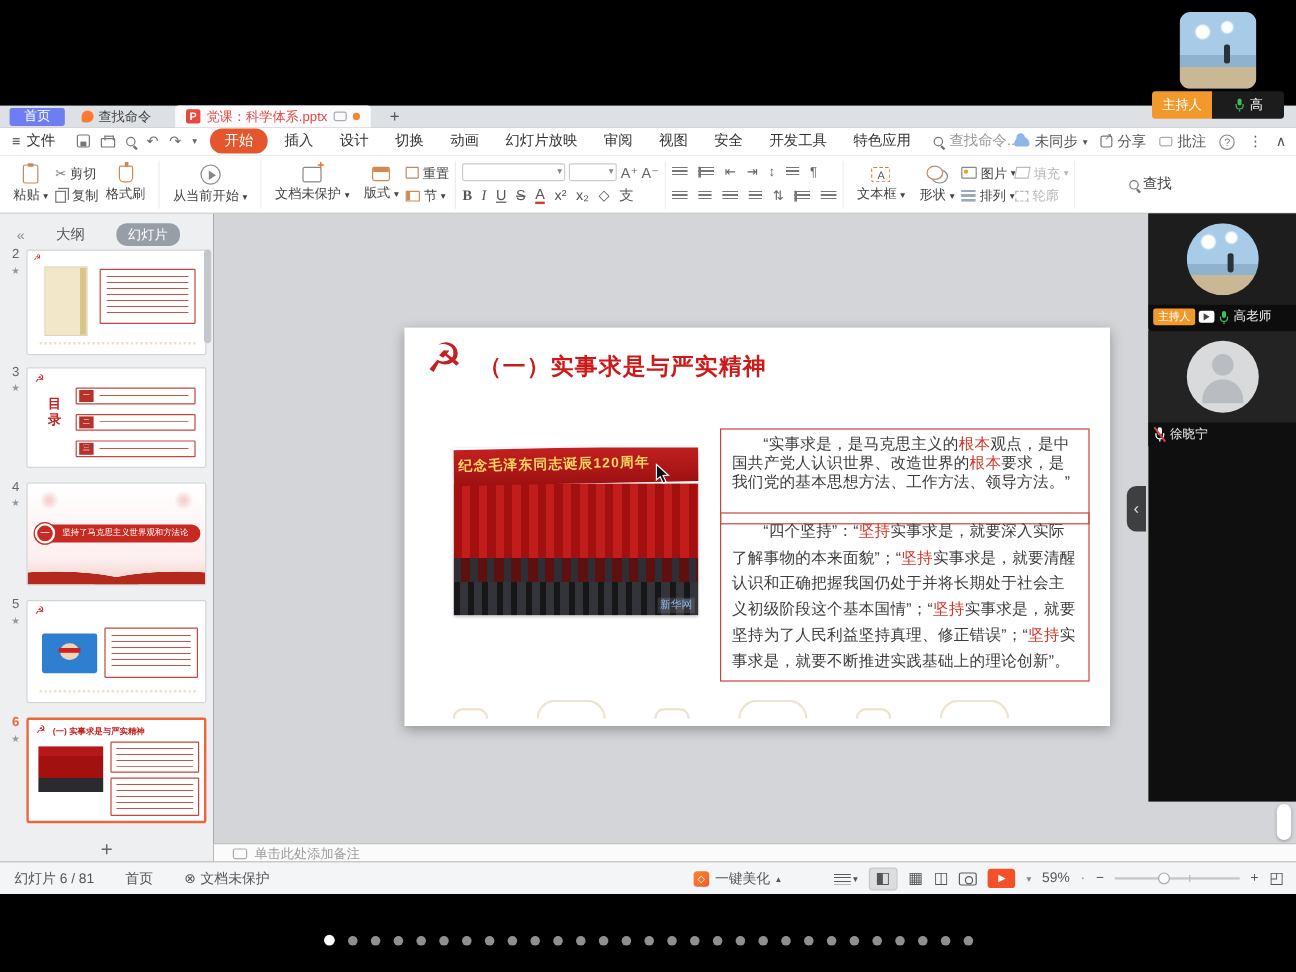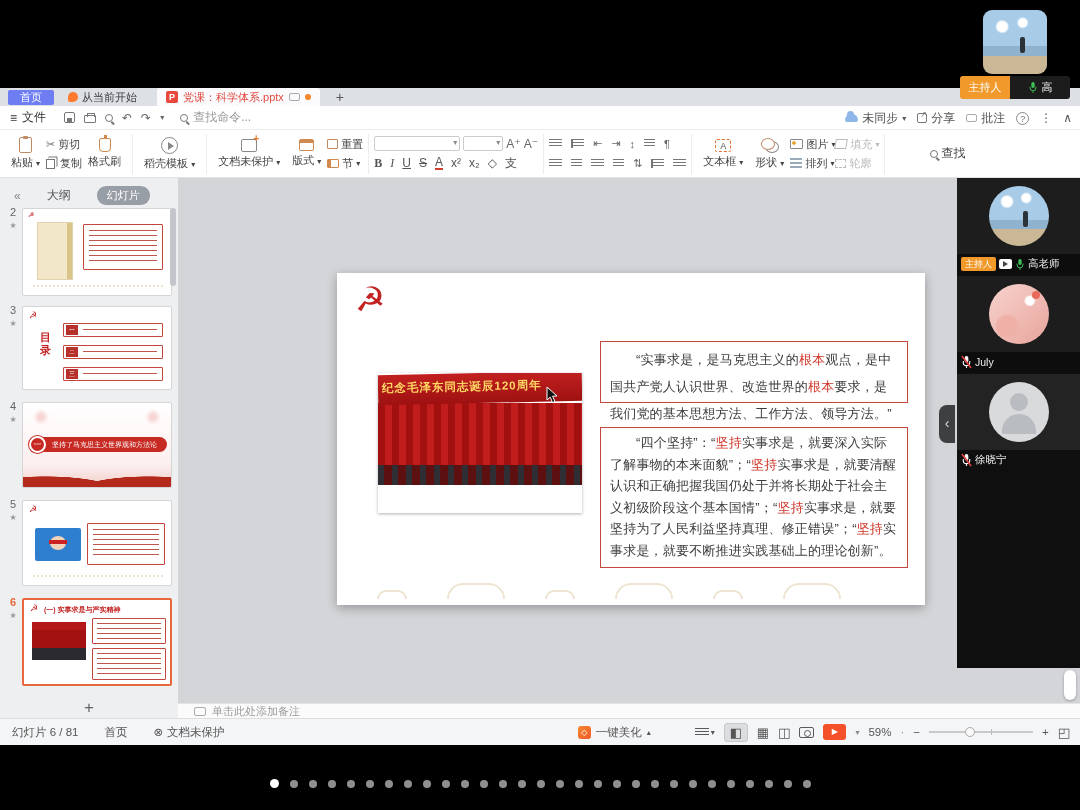--- a/index.html
+++ b/index.html
@@ -105,21 +105,21 @@
   .sl-emblem { left:18px; top:6px; font-size:34px; color:#c32222; }
   .sl-title { left:62px; top:20px; font-size:19px; font-weight:bold; color:#cc1a1a; letter-spacing:1px; }
   .sl-photo { left:41px; top:100px; width:204px; height:140px; overflow:hidden; box-shadow:0 1px 3px rgba(0,0,0,0.3); }
   .ph-banner { height:30px; background:linear-gradient(#c32020,#9e1111); color:#ffd763; font-size:11.5px; font-weight:bold; letter-spacing:1px; padding:6px 0 0 4px; white-space:nowrap; transform:rotate(-1.2deg); }
   .ph-curtain { height:62px; background:repeating-linear-gradient(90deg,#a31010 0 7px,#c21d1d 7px 14px); }
   .ph-table { height:20px; background:repeating-linear-gradient(90deg,#2e2e34 0 6px,#5c1010 6px 14px); }
   .ph-crowd { height:28px; background:repeating-linear-gradient(90deg,#17171a 0 5px,#33333a 5px 12px); position:relative; }
   .ph-wm { position:absolute; right:3px; bottom:2px; color:#8ab6e8; font-size:9px; background:rgba(255,255,255,0.12); padding:0 2px; }
   .txtbox { position:absolute; left:263px; width:308px; border:1px solid #c5463c; font-size:13px; color:#3c3c3c; padding:4px 9px; text-indent:26px; letter-spacing:0.2px; }
   .txtbox .red { color:#d0382a; }
-  .box1 { top:68px; height:62px; line-height:27px; }
+  .box1 { top:84px; height:80px; line-height:16px; }
   .box2 { top:154px; height:141px; line-height:21.5px; }
   .clouds { left:40px; top:300px; width:520px; height:26px; display:flex; gap:40px; align-items:flex-end; opacity:0.55; }
   .cloud { width:58px; height:16px; border:2px solid #e3cfae; border-bottom:none; border-radius:29px 29px 0 0; }
   .cloud.sm { width:30px; height:9px; }
   .cursor { left:546px; top:386px; z-index:20; }
   .panel-handle { left:939px; top:405px; width:16px; height:38px; background:rgba(20,20,20,0.78); border-radius:8px 0 0 8px; color:#ddd; font-size:14px; text-align:center; line-height:36px; z-index:45; }
   .canvas-scroll { left:1064px; top:670px; width:12px; height:30px; background:#fff; border-radius:6px; box-shadow:0 1px 3px rgba(0,0,0,0.3); }
 
   
   .notesbar { left:178px; top:703px; width:940px; height:15px; background:#fbfbfc; border-top:1px solid #e4e4e4; display:flex; align-items:center; gap:6px; padding-left:16px; color:#9a9a9a; font-size:11px; }
@@ -174,21 +174,21 @@
 </style>
 </head>
 <body>
 
 <div id="screen">
 
   <div class="abs tabbar">
     <div class="tab-home">首页</div>
     <div class="tab-docer">
       <span class="docer-ic"></span>
-      <span>从当前开始</span>
+      <span>查找命令</span>
     </div>
     <div class="tab-doc">
       <span class="pptx-ic">P</span>
       <span>党课：科学体系.pptx</span>
       <span class="bubble-ic"></span>
       <span class="dot-unsaved"></span>
     </div>
     <div class="tab-plus">+</div>
   </div>
 
@@ -197,20 +197,33 @@
       <span>≡</span>
       <span>文件</span>
     </div>
     <div class="qat">
       <span class="ic-save"></span>
       <span class="ic-print"></span>
       <span class="ic-search"></span>
       <span class="uni">↶</span>
       <span class="uni">↷</span>
       <span class="uni" style="font-size:8px">▾</span>
+    </div>
+    <div class="menu-items">
+      <span class="mi mi-start">开始</span>
+      <span class="mi">插入</span>
+      <span class="mi">设计</span>
+      <span class="mi">切换</span>
+      <span class="mi">动画</span>
+      <span class="mi">幻灯片放映</span>
+      <span class="mi">审阅</span>
+      <span class="mi">视图</span>
+      <span class="mi">安全</span>
+      <span class="mi">开发工具</span>
+      <span class="mi">特色应用</span>
     </div>
     <div class="mb-search">
       <span class="ic-search"></span>
       <span>查找命令...</span>
     </div>
   </div>
   <div class="abs mb-right">
     <span style="display:flex;align-items:center;gap:4px">
       <span class="ic-cloud"></span>
       <span>未同步</span>
@@ -244,21 +257,21 @@
           <span>复制</span>
         </div>
     </div>
     <div class="rbig">
       <span class="ic-brush"></span>
       <span>格式刷</span>
     </div>
     <div class="rdiv"></div>
     <div class="rbig">
       <span class="ic-playcirc"></span>
-      <span><span>稻壳模板</span> <span style="font-size:8px">▾</span></span>
+      <span><span>从当前开始</span> <span style="font-size:8px">▾</span></span>
     </div>
     <div class="rdiv"></div>
     <div class="rbig">
       <span class="ic-slide"></span>
       <span><span>文档未保护</span> <span style="font-size:8px">▾</span></span>
     </div>
     <div class="rbig">
       <span class="ic-layout"></span>
       <span><span>版式</span> <span style="font-size:8px">▾</span></span>
     </div>
@@ -452,25 +465,29 @@
       <div class="mlines" style="margin:4px 4px;height:22px"></div>
     </div>
   </div>
 
   <div class="abs sb-scroll"></div>
   <div class="abs sb-plus">+</div>
 
   <div class="abs canvas"></div>
   <div class="abs slide">
     <span class="abs sl-emblem">☭</span>
+    <span class="abs sl-title">（一）实事求是与严实精神</span>
 
     <div class="abs sl-photo">
       <div class="ph-banner">纪念毛泽东同志诞辰120周年</div>
       <div class="ph-curtain"></div>
       <div class="ph-table"></div>
+      <div class="ph-crowd">
+        <span class="ph-wm">新华网</span>
+      </div>
     </div>
 
     <div class="txtbox box1"><span>“实事求是，是马克思主义的</span><span class="red">根本</span><span>观点，是中国共产党人认识世界、改造世界的</span><span class="red">根本</span><span>要求，是我们党的基本思想方法、工作方法、领导方法。”</span></div>
 
     <div class="txtbox box2"><span>“四个坚持”：“</span><span class="red">坚持</span><span>实事求是，就要深入实际了解事物的本来面貌”；“</span><span class="red">坚持</span><span>实事求是，就要清醒认识和正确把握我国仍处于并将长期处于社会主义初级阶段这个基本国情”；“</span><span class="red">坚持</span><span>实事求是，就要坚持为了人民利益坚持真理、修正错误”；“</span><span class="red">坚持</span><span>实事求是，就要不断推进实践基础上的理论创新”。</span></div>
 
     <div class="abs clouds">
       <span class="cloud sm"></span>
         <span class="cloud"></span>
         <span class="cloud sm"></span>
@@ -556,32 +573,20 @@
         <span class="share-ic"></span>
         <svg width="10" height="13" viewBox="0 0 12 15">
             <rect x="4" y="1" width="4" height="7" rx="2" fill="#3ec057"></rect>
             <path d="M2.5 6.5v1.5a3.5 3.5 0 0 0 7 0V6.5" stroke="#3ec057" stroke-width="1.2" fill="none"></path>
             <line x1="6" y1="12" x2="6" y2="14" stroke="#3ec057" stroke-width="1.2"></line>
           </svg>
         <span>高老师</span>
       </div>
     </div>
 
-    <div class="vtile">
-      <div class="av av-anime"></div>
-      <div class="vname">
-        <svg width="11" height="14" viewBox="0 0 12 15">
-            <rect x="4" y="1" width="4" height="7" rx="2" fill="#fff"></rect>
-            <path d="M2.5 6.5v1.5a3.5 3.5 0 0 0 7 0V6.5" stroke="#fff" stroke-width="1.2" fill="none"></path>
-            <line x1="6" y1="12" x2="6" y2="14" stroke="#fff" stroke-width="1.2"></line>
-            <line x1="1" y1="1" x2="11" y2="14" stroke="#e04040" stroke-width="1.8"></line>
-          </svg>
-        <span>July</span>
-      </div>
-    </div>
 
     <div class="vtile" style="background:#232323">
       <div class="av av-ph"></div>
       <div class="vname">
         <svg width="11" height="14" viewBox="0 0 12 15">
             <rect x="4" y="1" width="4" height="7" rx="2" fill="#fff"></rect>
             <path d="M2.5 6.5v1.5a3.5 3.5 0 0 0 7 0V6.5" stroke="#fff" stroke-width="1.2" fill="none"></path>
             <line x1="6" y1="12" x2="6" y2="14" stroke="#fff" stroke-width="1.2"></line>
             <line x1="1" y1="1" x2="11" y2="14" stroke="#e04040" stroke-width="1.8"></line>
           </svg>

